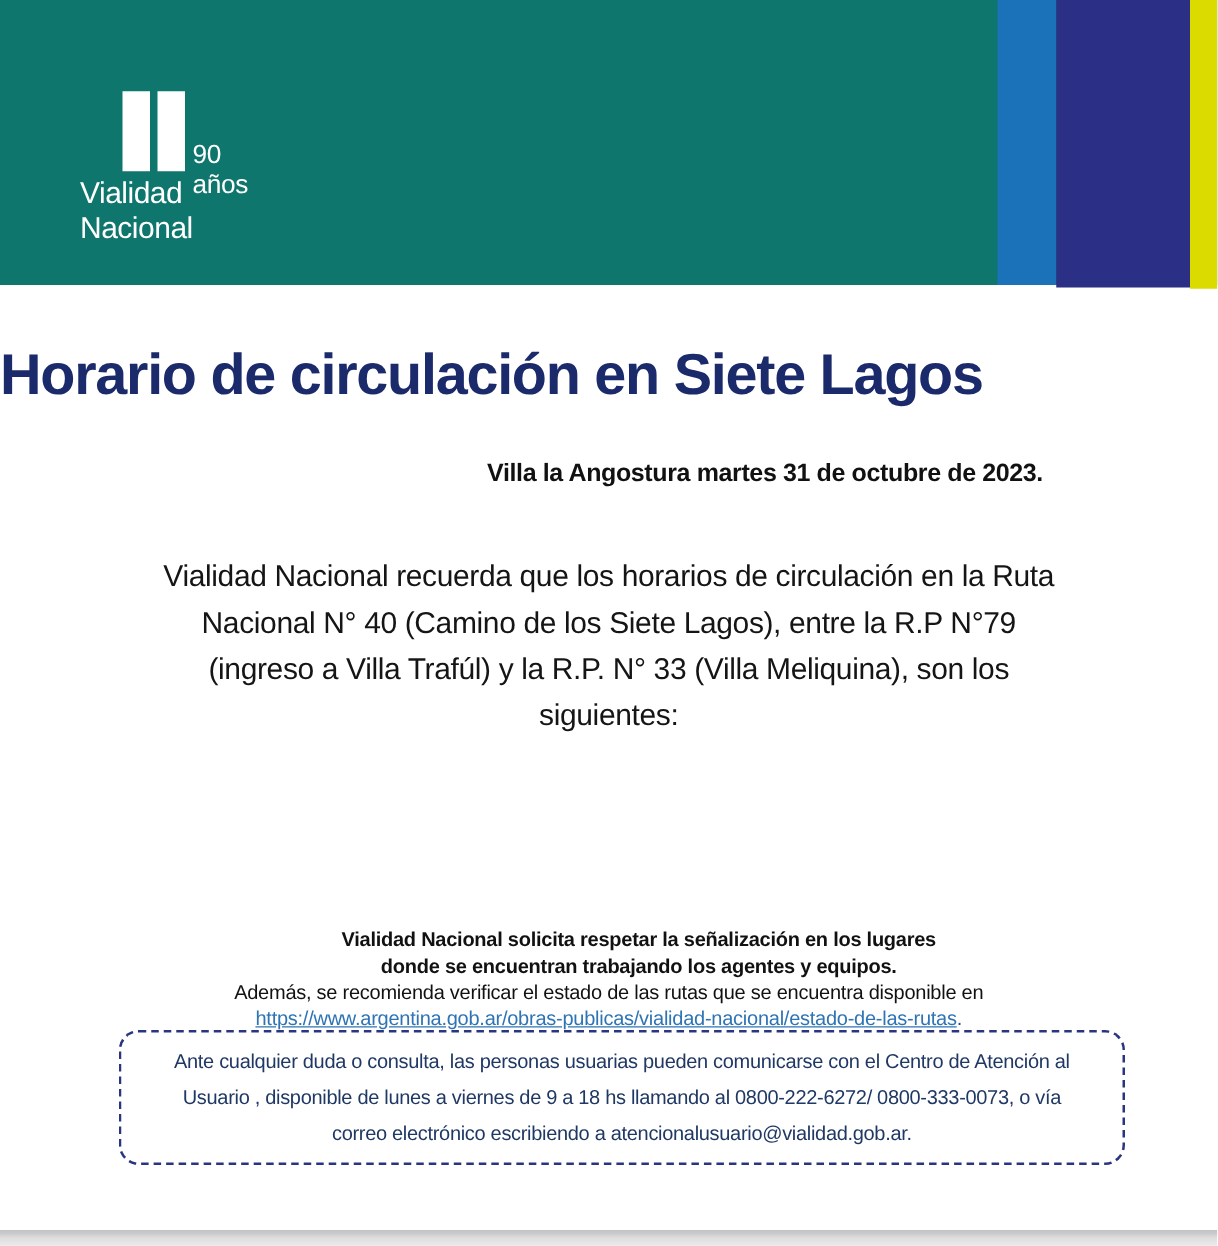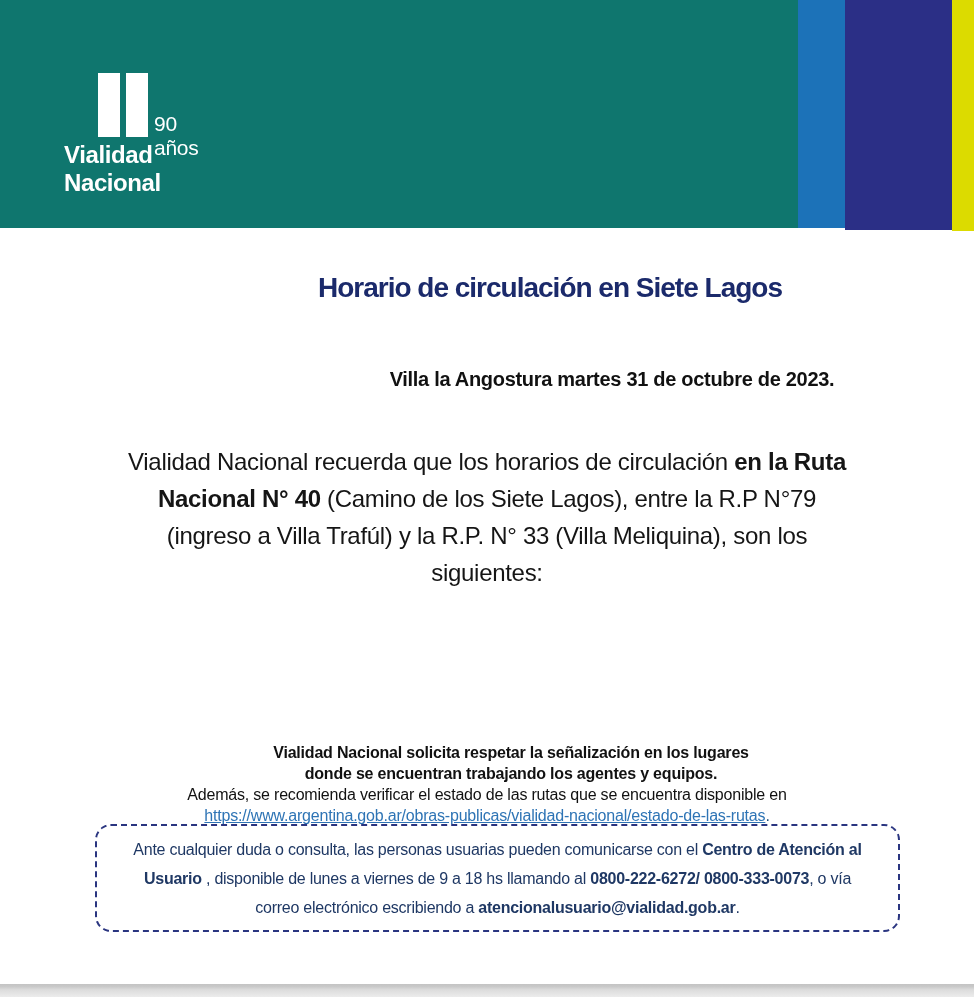--- a/index.html
+++ b/index.html
@@ -29,29 +29,29 @@
   .logo-bar { position: absolute; top: 73px; width: 22px; height: 64px; background: #ffffff; }
   .logo-bar-1 { left: 98px; }
   .logo-bar-2 { left: 126px; }
   .logo-years {
     position: absolute; left: 154px; top: 112px;
     font-size: 21px; font-weight: 400; color: #ffffff;
     letter-spacing: -0.3px;
   }
   .logo-name {
     position: absolute; left: 64px; top: 141px;
-    font-size: 24px; font-weight: 700; color: #ffffff;
+    font-size: 24px; font-weight: 400; color: #ffffff;
     letter-spacing: -0.4px;
   }
 
   
   .title {
     position: absolute; left: 0; top: 272px; width: 782px;
-    text-align: right;
-    font-size: 28px; font-weight: 700;
+    text-align: left;
+    font-size: 46px; font-weight: 700;
     color: #1b2a6b;
     letter-spacing: -1px;
     white-space: nowrap;
   }
   .dateline {
     position: absolute; left: 330px; top: 368px; width: 564px;
     text-align: center;
     font-size: 20px; font-weight: 700; color: #111111;
     letter-spacing: -0.3px;
     white-space: nowrap;
@@ -59,21 +59,21 @@
 
   
   .intro {
     position: absolute; left: 0; top: 443px; width: 974px;
     text-align: center;
     font-size: 24px; line-height: 37px;
     letter-spacing: -0.3px;
     color: #151515;
   }
   .intro .line { white-space: nowrap; }
-  .b { font-weight: 700; margin-top: 36px; }
+  .b { font-weight: 400; margin-top: 36px; }
 
   
   .bullets {
     position: absolute; left: 0; top: 620px; width: 974px;
     text-align: center;
     font-size: 23px; font-weight: 700; line-height: 37px;
     letter-spacing: -0.3px;
     color: #111111;
   }
   .bullets .line { white-space: nowrap; }

